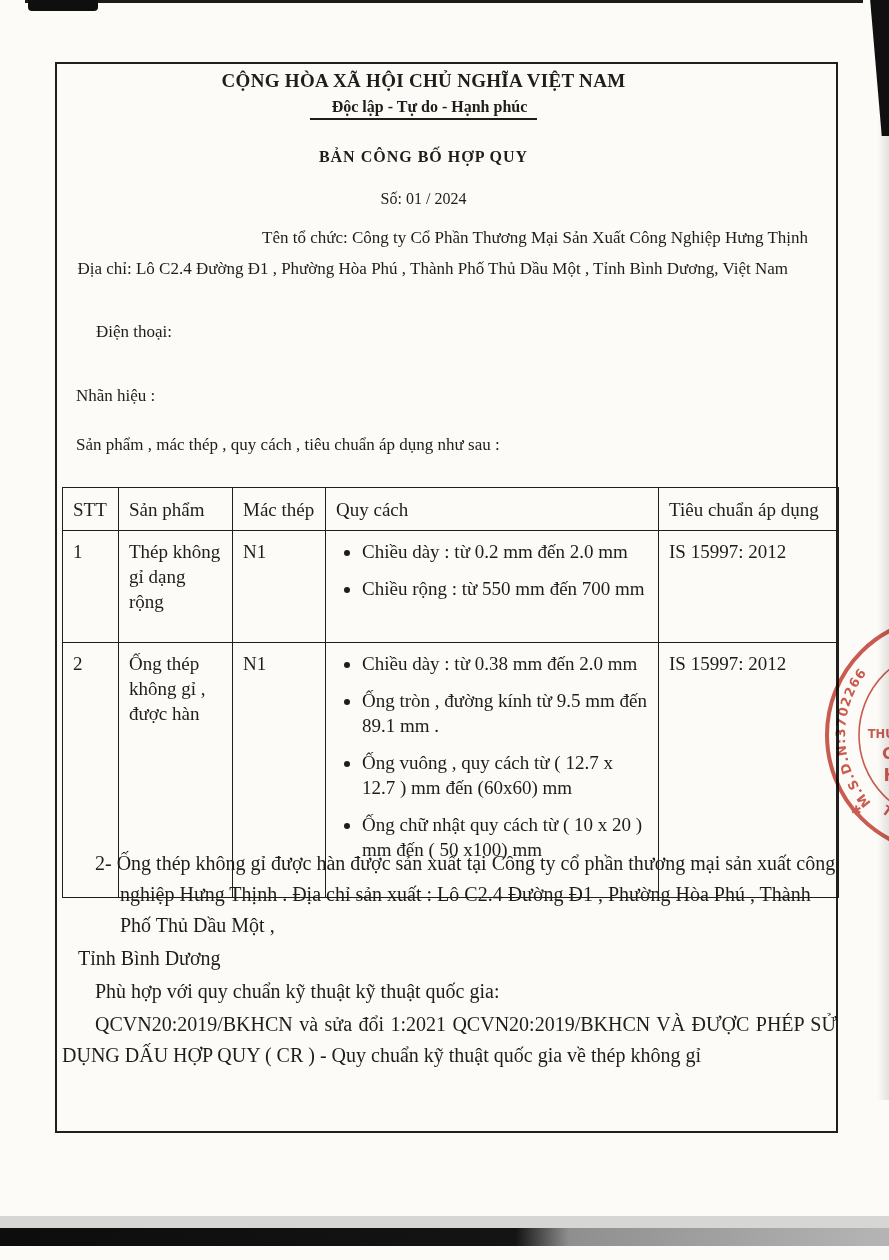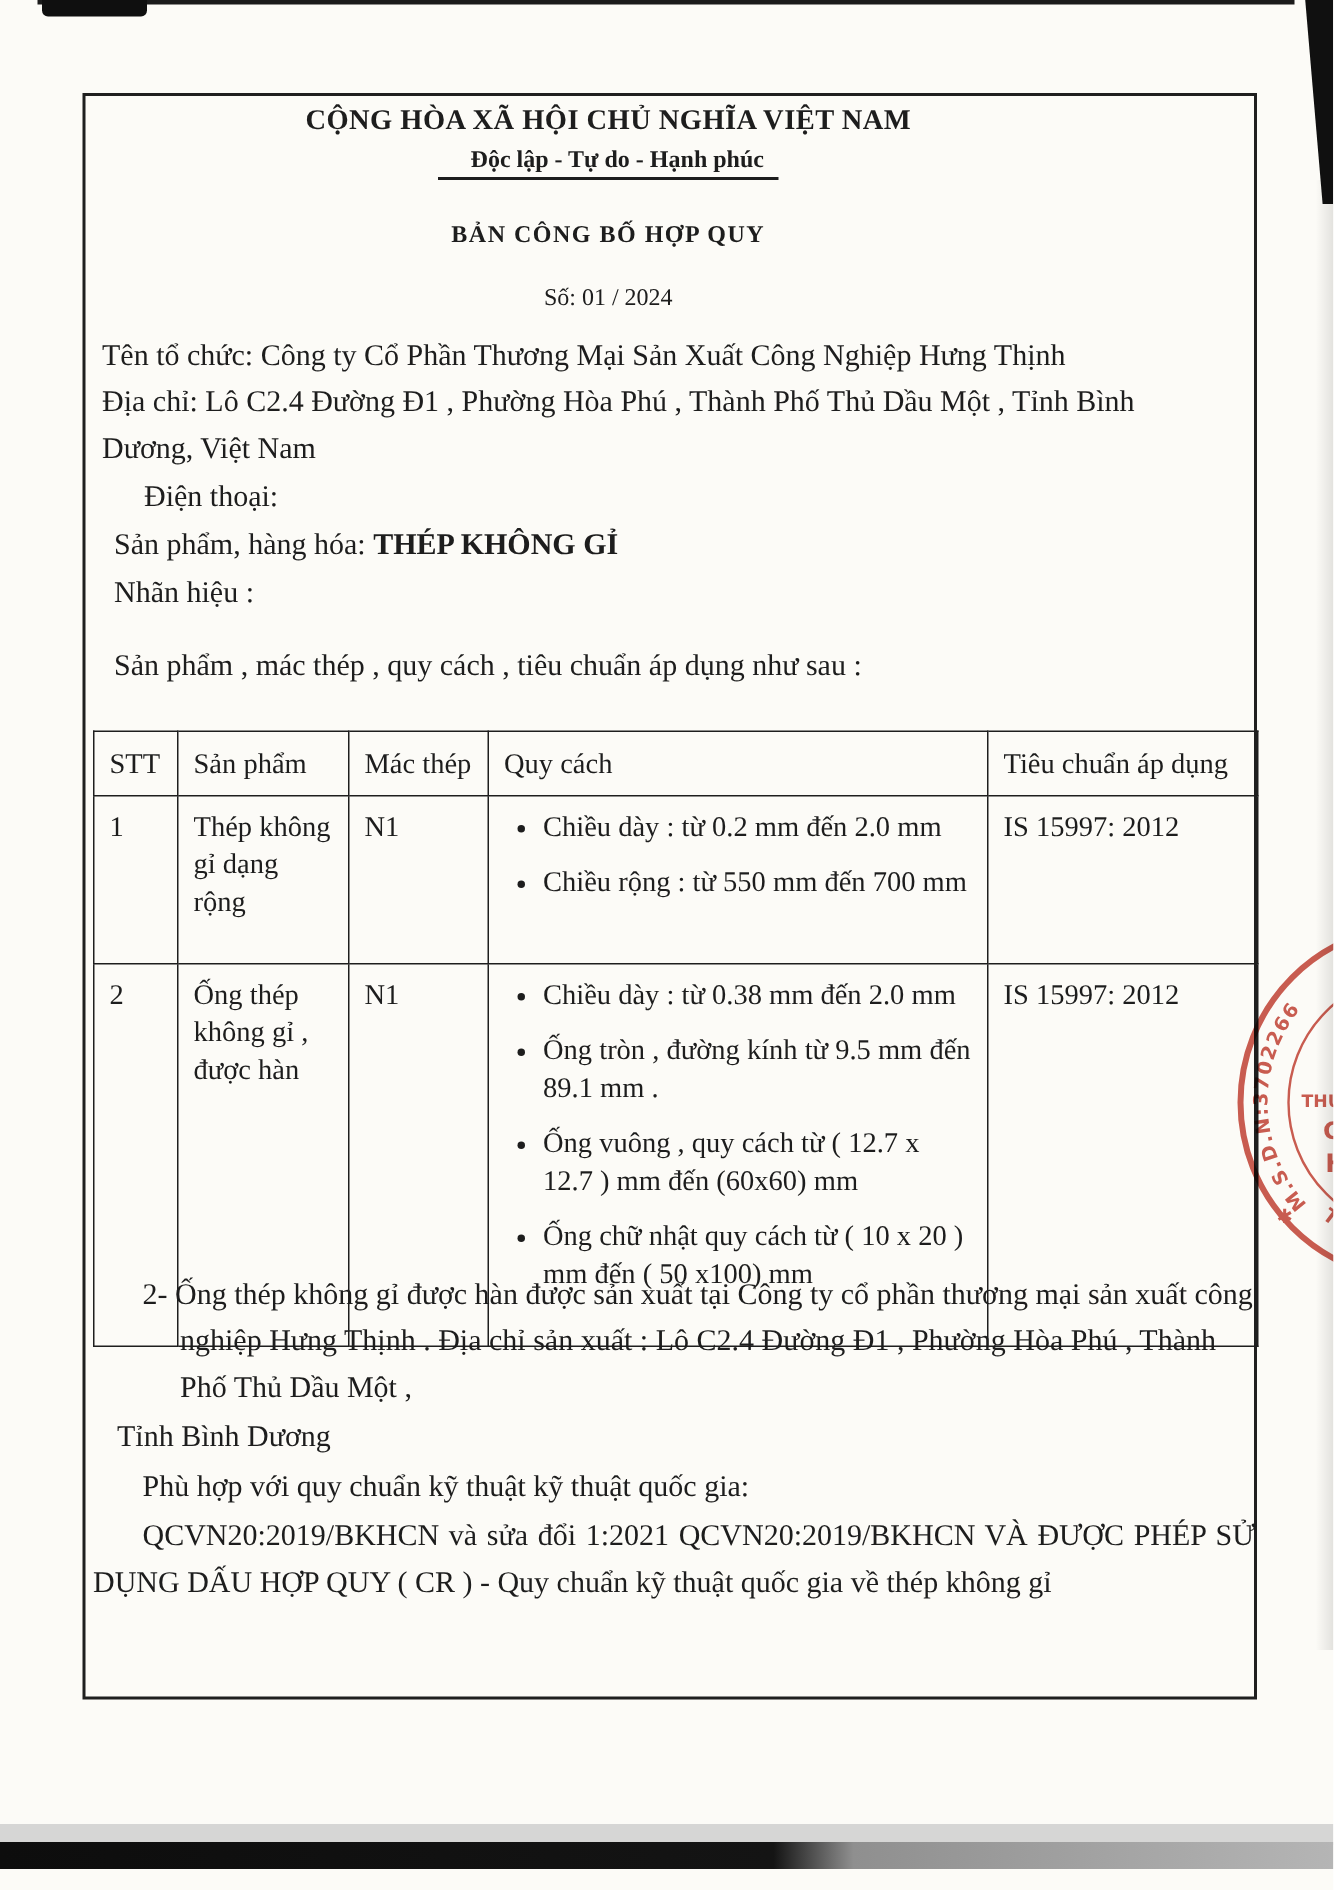--- a/index.html
+++ b/index.html
@@ -17,28 +17,28 @@
   .art-right-wedge{position:absolute;left:860px;top:0;width:29px;height:136px;background:#101010;
     -webkit-clip-path:polygon(35% 0,100% 0,100% 100%,75% 100%);clip-path:polygon(35% 0,100% 0,100% 100%,75% 100%);}
   .art-right-shade{position:absolute;right:0;top:120px;width:12px;height:980px;
     background:linear-gradient(90deg,rgba(0,0,0,0) 0%,rgba(0,0,0,0.10) 100%);}
   .art-bottom-gray{position:absolute;left:0;top:1216px;width:889px;height:14px;background:#c9c9c9;opacity:.75;}
   .art-bottom-black{position:absolute;left:0;top:1228px;width:889px;height:18px;
     background:linear-gradient(90deg,#0d0d0d 0%,#141414 58%,#8f8f8f 64%,#b5b5b5 100%);}
   
   .frame{position:absolute;left:55px;top:62px;width:783px;height:1071px;border:2px solid #1f1f1f;box-sizing:border-box;}
   
-  .cblock{position:absolute;left:50px;width:711px;text-align:center;}
+  .cblock{position:absolute;left:68px;width:711px;text-align:center;}
   .national-title{top:70px;font-size:19px;font-weight:bold;letter-spacing:.3px;}
   .motto{top:98px;font-size:16px;font-weight:bold;}
   .motto span{display:inline-block;padding:0 10px 2px 22px;border-bottom:2px solid #1d1d1d;}
   .doc-title{top:148px;font-size:16px;font-weight:bold;letter-spacing:1px;}
   .doc-number{top:190px;font-size:16px;}
   
-  .p-abs{position:absolute;font-size:20px;line-height:31px;}
+  .p-abs{position:absolute;font-size:17px;line-height:31px;text-align:right;}
   .org-line{left:68px;top:222px;width:740px;}
   .address-line{left:68px;top:253px;width:720px;}
   .phone-line{left:68px;top:316px;margin-left:28px;}
   .product-line{left:76px;top:348px;}
   .product-line b{font-weight:bold;}
   .brand-line{left:76px;top:380px;}
   .table-intro{left:76px;top:413px;margin-top:16px;}
   
   table.products{position:absolute;left:62px;top:443px;width:776px;border-collapse:collapse;table-layout:fixed;font-size:19px;line-height:25px;margin-top:44px;}
   table.products th,table.products td{border:1.5px solid #1e1e1e;padding:8px 10px;font-weight:normal;text-align:left;vertical-align:top;}
@@ -78,23 +78,20 @@
   <div class="cblock national-title">CỘNG HÒA XÃ HỘI CHỦ NGHĨA VIỆT NAM</div>
   <div class="cblock motto">
     <span>Độc lập - Tự do - Hạnh phúc</span>
   </div>
   <div class="cblock doc-title">BẢN CÔNG BỐ HỢP QUY</div>
   <div class="cblock doc-number">Số: 01 / 2024</div>
 
   <div class="p-abs org-line">Tên tổ chức: Công ty Cổ Phần Thương Mại Sản Xuất Công Nghiệp Hưng Thịnh</div>
   <div class="p-abs address-line">Địa chỉ: Lô C2.4 Đường Đ1 , Phường Hòa Phú , Thành Phố Thủ Dầu Một , Tỉnh Bình Dương, Việt Nam</div>
   <div class="p-abs phone-line">Điện thoại:</div>
-  <div class="p-abs product-line">
-    <span>Sản phẩm, hàng hóa: </span><b>THÉP KHÔNG GỈ</b>
-  </div>
   <div class="p-abs brand-line">Nhãn hiệu :</div>
   <div class="p-abs table-intro">Sản phẩm , mác thép , quy cách , tiêu chuẩn áp dụng như sau :</div>
 
   <table class="products">
     <colgroup>
       <col style="width:56px">
         <col style="width:114px">
         <col style="width:93px">
         <col style="width:333px">
         <col style="width:180px">

